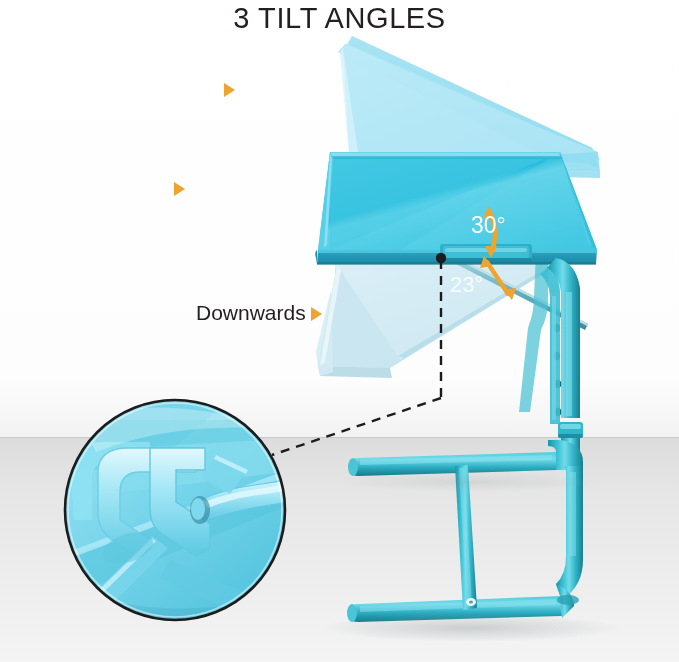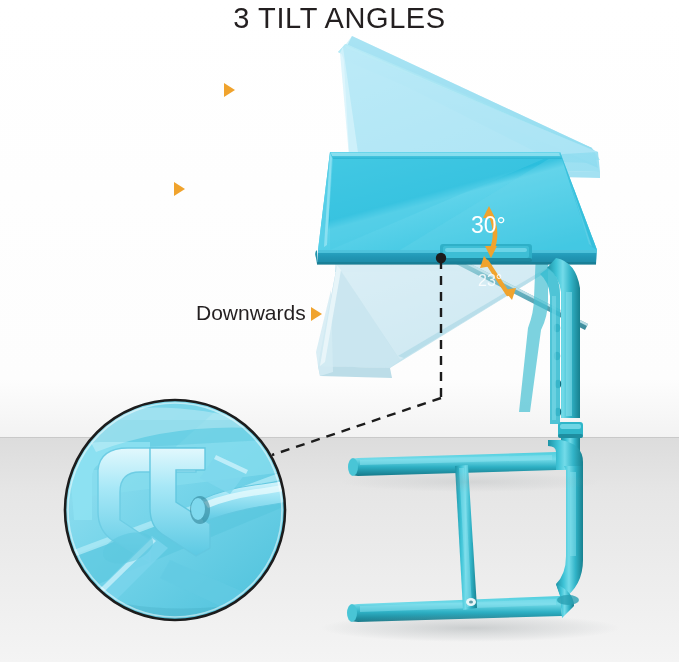--- a/index.html
+++ b/index.html
@@ -44,21 +44,21 @@
   #cal-horiz  { left:172px; top:181px; }
   #cal-down   { left:196px; top:301px;justify-content:space-between; }
   .angle-lbl {
     position:absolute;
     color:#ffffff;
     font-size:23px;
     white-space:nowrap;
     pointer-events:none;
   }
   #ang-30 { left:443px; top:212px;margin-left:28px; }
-  #ang-23 { left:450px; top:272px; color:#ffffff; opacity:.85; font-size:16px;margin-left:28px; }
+  #ang-23 { left:450px; top:272px; color:#ffffff; opacity:.85; font-size:22px; }
 </style>
 </head>
 <body>
 
 <div id="stage">
 
   <svg id="scene" viewBox="0 0 679 662" width="679" height="662">
     <defs>
 
       <linearGradient id="gFloor" x1="0" y1="0" x2="0" y2="1">

